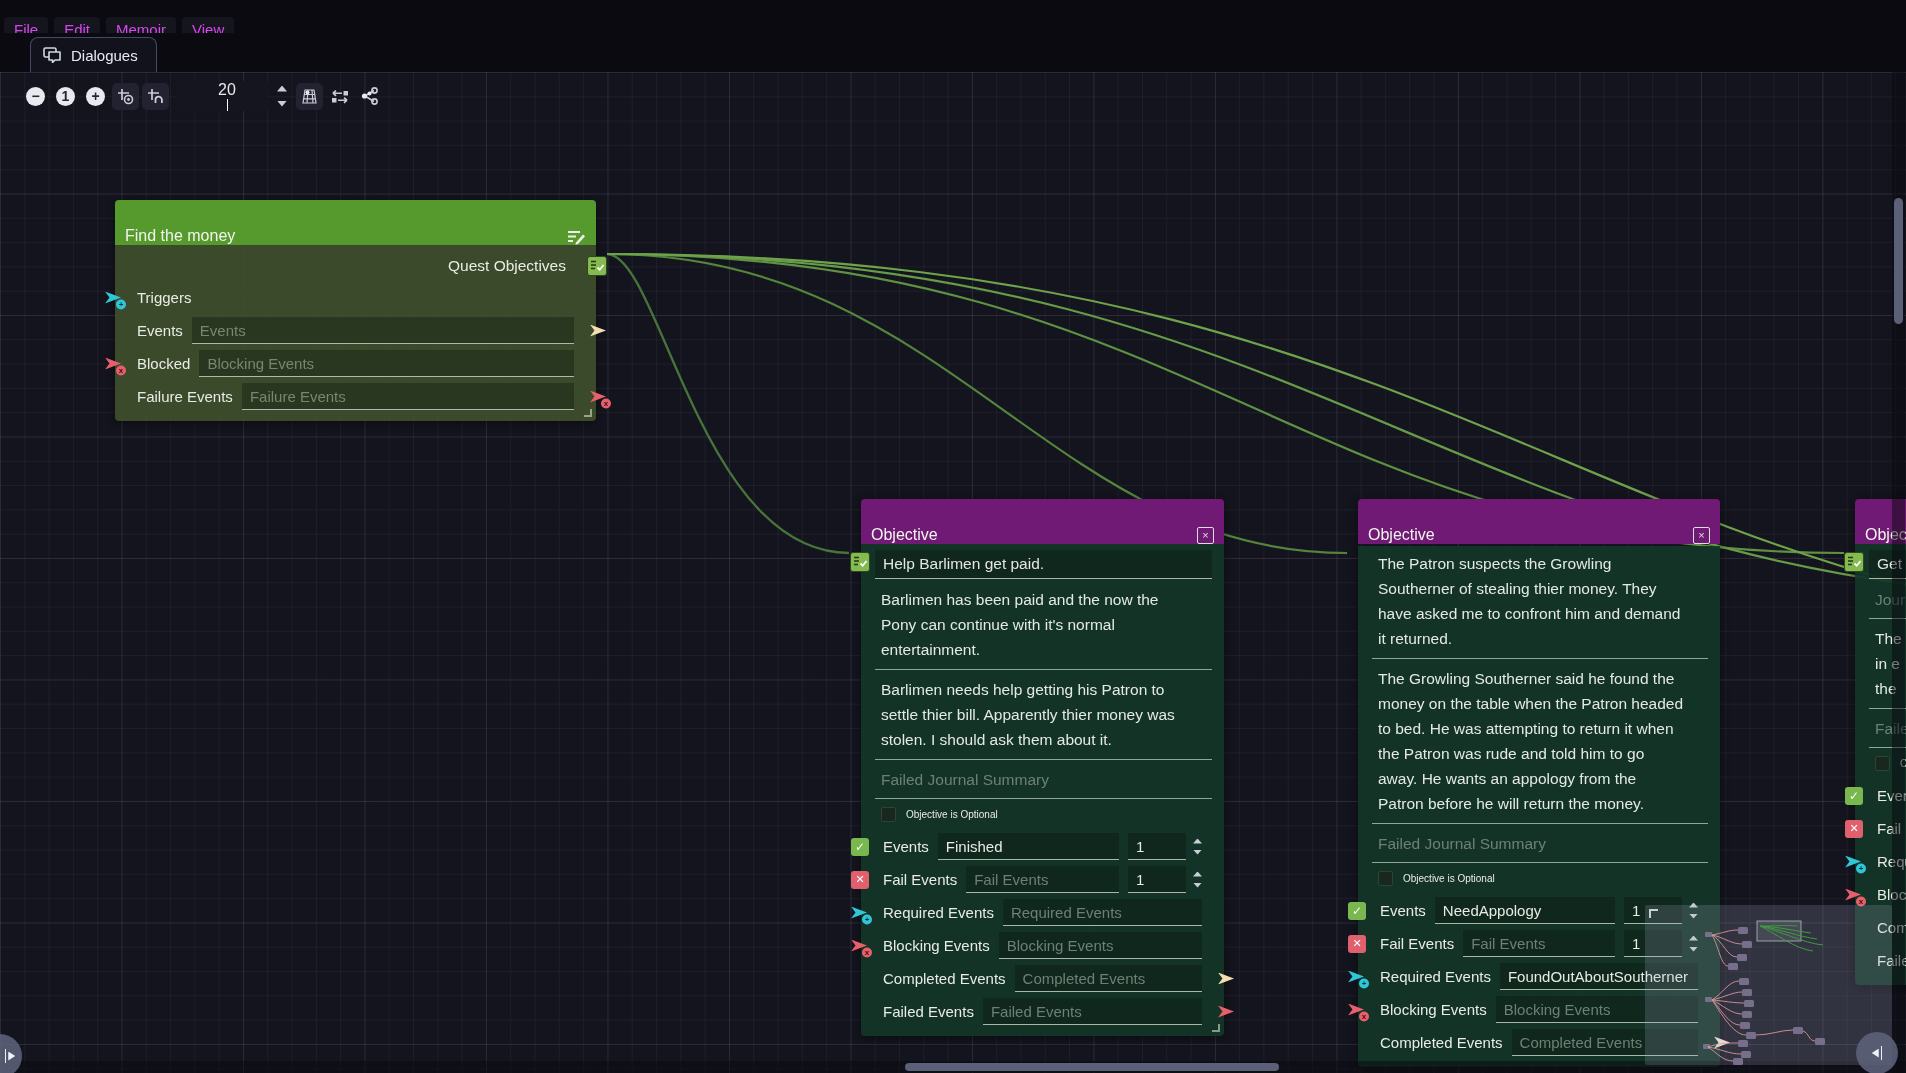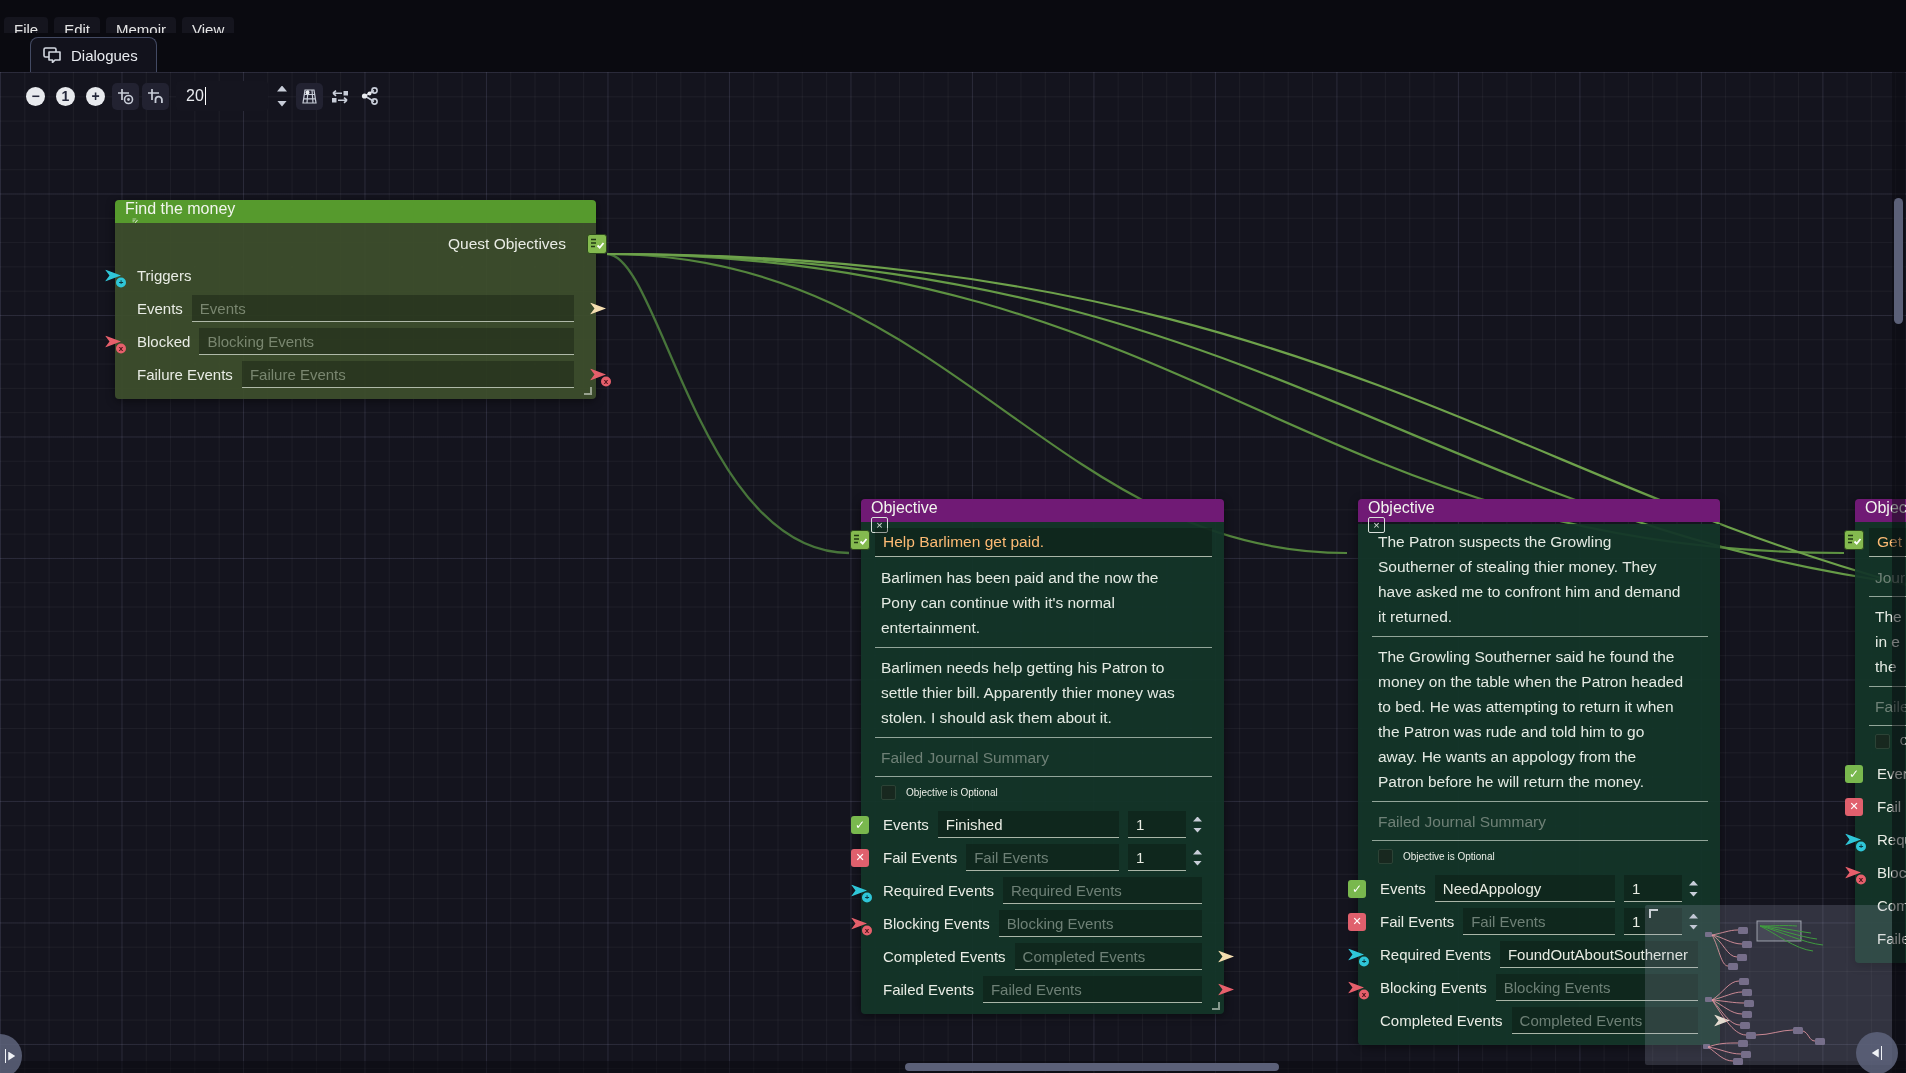--- a/index.html
+++ b/index.html
@@ -1,68 +1,68 @@
 <!DOCTYPE html>
 <html><head>
 <meta charset="utf-8">
 <style>
   * { margin:0; padding:0; box-sizing:border-box; }
   html,body { width:1906px; height:1073px; overflow:hidden; background:#0a0a10;
     font-family:"Liberation Sans","DejaVu Sans",sans-serif; }
 
   
   #menubar { position:absolute; left:0; top:0; width:1906px; height:33px; background:#0a0a10; display:flex; align-items:center; gap:6px; padding-left:4px; z-index:9; }
-  .menu-item { background:#15151e; border-radius:4px; padding:4px 10px; color:#e5e5e5; font-size:15px;margin-top:25px; }
+  .menu-item { background:#15151e; border-radius:4px; padding:4px 10px; color:#d946ef; font-size:15px;margin-top:25px; }
   #tabstrip { position:absolute; left:0; top:33px; width:1906px; height:39px; background:#0a0a10; z-index:9; }
   #tab-dialogues { position:absolute; left:30px; top:4px; height:35px; display:flex; align-items:center; gap:9px; padding:0 18px 0 12px; background:#12121c; border:1px solid #434a63; border-bottom:none; border-radius:8px 8px 0 0; color:#e8eaef; font-size:15px; }
 
   
   #graph { position:absolute; left:0; top:72px; width:1906px; height:1001px;
     background-color:#14141e;
     background-image:
       linear-gradient(rgba(150,150,215,0.10) 1px, transparent 1px),
       linear-gradient(90deg, rgba(150,150,215,0.10) 1px, transparent 1px),
       linear-gradient(rgba(255,255,255,0.045) 1px, transparent 1px),
       linear-gradient(90deg, rgba(255,255,255,0.045) 1px, transparent 1px);
     background-size:121.5px 121.5px,121.5px 121.5px,24.3px 24.3px,24.3px 24.3px;
     z-index:0; }
   #wires { position:absolute; left:0; top:0; width:1906px; height:1073px; z-index:1; pointer-events:none; }
 
   
   #toolbar { position:absolute; left:22px; top:81px; display:flex; align-items:center; gap:3px; z-index:8; }
   .tbtn { width:27px; height:27px; border-radius:5px; display:flex; align-items:center; justify-content:center; }
   .tbtn.toggled { background:#222231; }
   .circ { width:19px; height:19px; border-radius:50%; background:#e8eaee; color:#23263a; font-size:14px; font-weight:bold; display:flex; align-items:center; justify-content:center; line-height:1; }
-  #snap-field { width:92px; height:30px; background:#15151f; border-radius:4px; color:#e8eaee; font-size:16px; display:flex; align-items:center; padding-left:10px; margin-left:4px; }
+  #snap-field { width:92px; height:30px; background:#15151f; border-radius:4px; color:#e8eaee; font-size:16px; display:flex; align-items:center; padding-left:10px; margin-left:4px;flex-direction:column; }
   .caret { display:inline-block; width:1.5px; height:18px; background:#ffffff; margin-left:1px; }
   .spin-col { display:flex; flex-direction:column; gap:9px; align-items:center; margin:0 6px 0 6px; }
   .tri-up { width:10px; height:6px; background:#c8cdd8; clip-path:polygon(50% 0,100% 100%,0 100%); }
   .tri-dn { width:10px; height:6px; background:#c8cdd8; clip-path:polygon(0 0,100% 0,50% 100%); }
 
   
   .node { position:absolute; z-index:2; border-radius:5px; box-shadow:0 2px 10px rgba(0,0,0,0.45); }
-  .nhead { height:23px; border-radius:4px 4px 0 0; display:flex; align-items:flex-start; color:#f2f5ee; font-size:16px; padding:0 10px;flex-direction:column; }
+  .nhead { height:45px; border-radius:4px 4px 0 0; display:flex; align-items:flex-end; color:#f2f5ee; font-size:16px; padding:0 10px; }
   .nhead .htitle { flex:1; }
   .nbody { border-radius:0 0 4px 4px; padding-bottom:8px; }
   .quest .nhead { background:#569a2d; }
   .quest .nbody { background:rgba(61,79,44,0.93); }
   .obj .nhead { background:#701a75; }
   .obj .nbody { background:rgba(19,53,40,0.94); }
 
   .nrow { position:relative; height:33px; display:flex; align-items:center; padding:0 22px; gap:9px; }
   .lbl { color:#e9ece5; font-size:15px; white-space:nowrap; }
   .inp { flex:1; height:27px; background:rgba(8,14,8,0.30); border-bottom:1px solid rgba(205,214,199,0.82); display:flex; align-items:center; padding:0 8px; font-size:15px; color:#e8ebe2; white-space:nowrap; overflow:hidden; }
   .inp.ph, .ph { color:#79866f; }
   .obj .inp.ph, .obj .ph { color:#6e8076; }
   .count { flex:none; width:58px; }
   .rowspin { display:flex; flex-direction:column; gap:6px; margin-left:-2px; }
   .rowspin .tri-up,.rowspin .tri-dn { width:9px; height:5px; }
 
   .titlerow { height:36px; display:flex; align-items:center; position:relative; padding:4px 12px 0 14px; }
-  .titleinp { flex:1; height:29px; background:rgba(8,14,8,0.30); border-bottom:1px solid rgba(205,214,199,0.82); display:flex; align-items:center; padding:0 8px; font-size:15.5px; color:#fdba74; }
+  .titleinp { flex:1; height:29px; background:rgba(8,14,8,0.30); border-bottom:1px solid rgba(205,214,199,0.82); display:flex; align-items:center; padding:0 8px; font-size:15.5px; color:#e5e5e5; }
   .journal { margin:2px 12px 0 14px; padding:5px 4px 7px 6px; border-bottom:1px solid rgba(190,204,192,0.75); color:#e4eae3; font-size:15.5px; line-height:25px; white-space:pre-line; }
   .optrow { height:31px; display:flex; align-items:center; gap:10px; padding:0 16px 0 20px; }
   .chkbox { width:15px; height:15px; background:#18281f; border:1px solid #2c4336; border-radius:2px; }
   .optlbl { color:#e9ece5; font-size:10px; }
 
   
   .port-l { position:absolute; left:-10px; top:50%; transform:translateY(-50%); z-index:3; }
   .port-r { position:absolute; right:-10px; top:50%; transform:translateY(-50%); z-index:3; }
   .arrow { display:block; width:16px; height:13px; clip-path:polygon(0 4%,100% 50%,0 96%,28% 50%); }
   .a-cyan { background:#2fc6d8; } .a-red { background:#e65f6b; }

